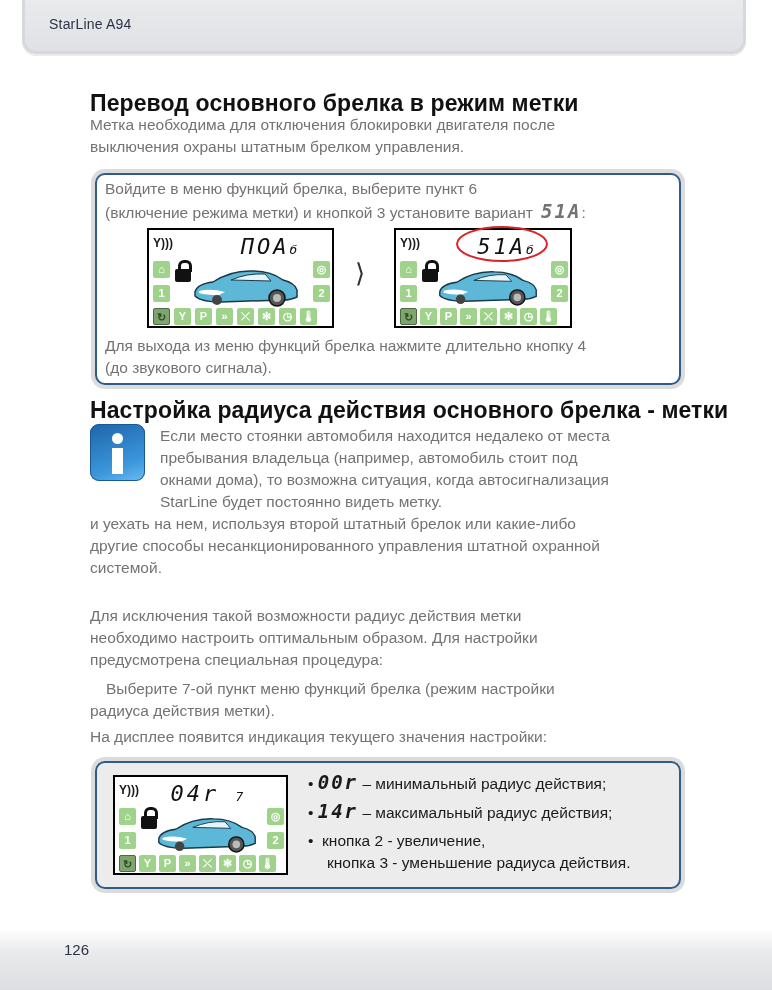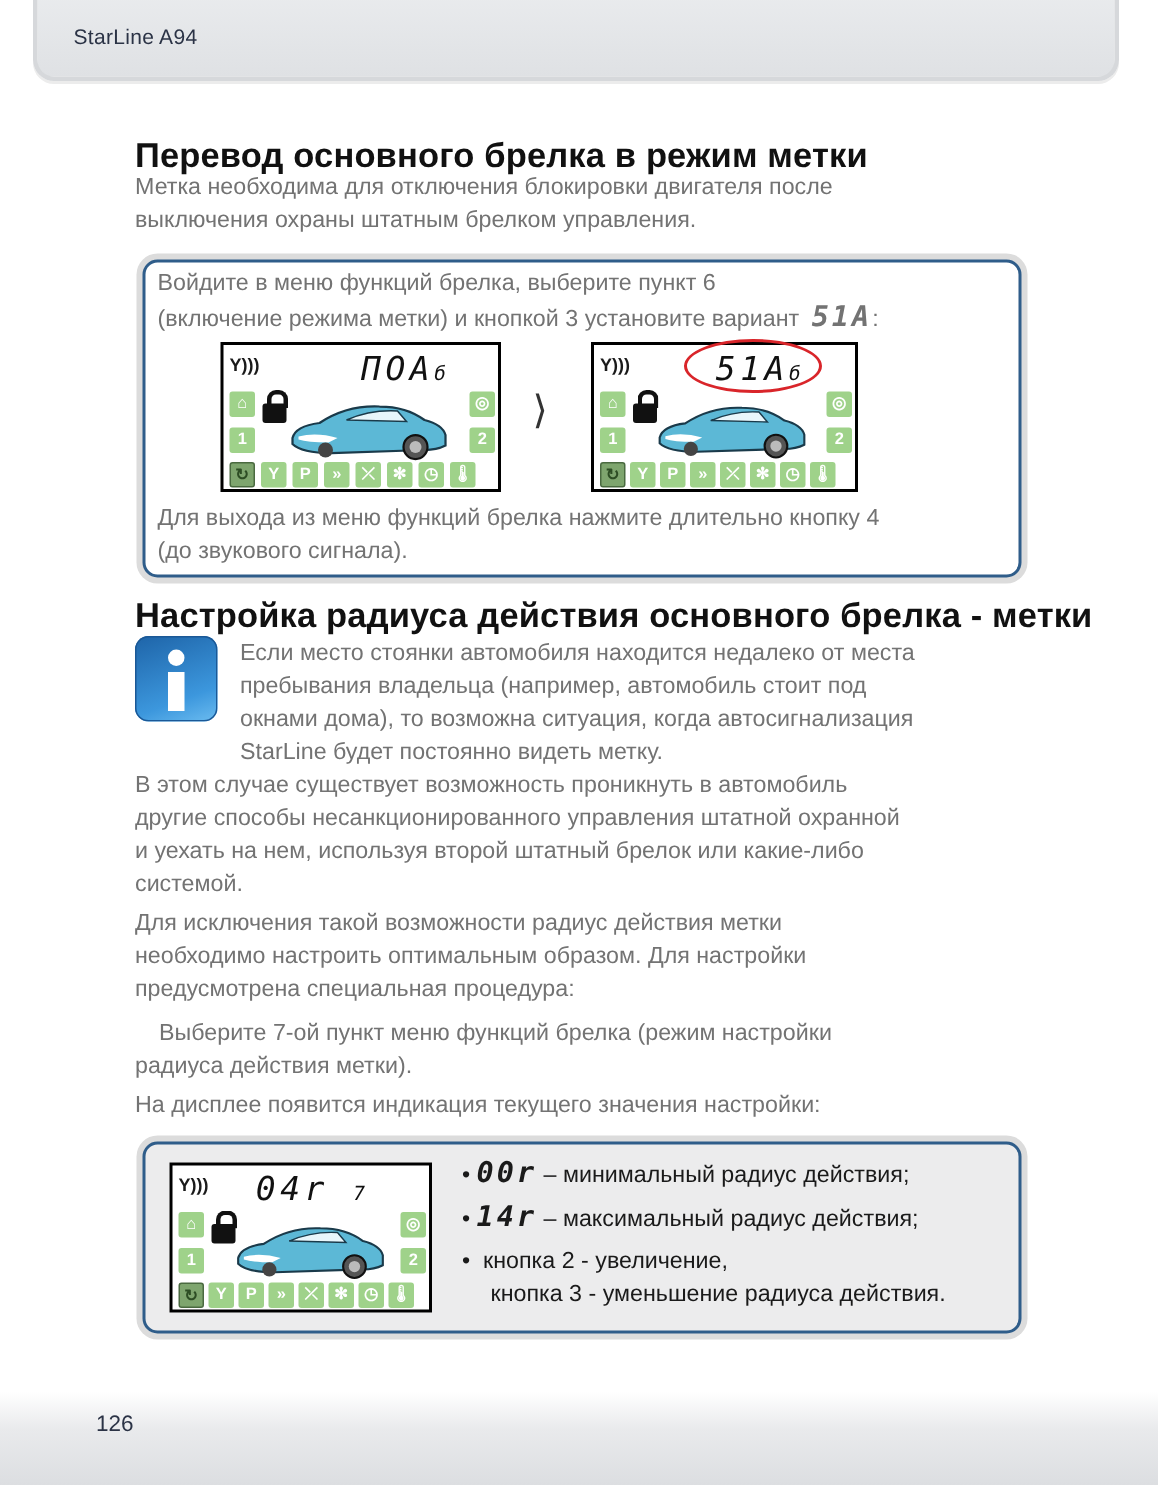--- a/index.html
+++ b/index.html
@@ -147,23 +147,22 @@
     <div class="bar"></div>
   </div>
 <div class="p" style="left:160px; top:425px;">
   <div>Если место стоянки автомобиля находится недалеко от места</div>
   <div>пребывания владельца (например, автомобиль стоит под</div>
   <div>окнами дома), то возможна ситуация, когда автосигнализация</div>
   <div>StarLine будет постоянно видеть метку.</div>
 </div>
 
 <div class="p" style="left:90px; top:513px;">
-  <div>В этом случае существует возможность проникнуть в автомобиль</div>
+  <div>и уехать на нем, используя второй штатный брелок или какие-либо</div>
   <div>другие способы несанкционированного управления штатной охранной</div>
-  <div>и уехать на нем, используя второй штатный брелок или какие-либо</div>
   <div>системой.</div>
 </div>
 
 <div class="p" style="left:90px; top:605px;">
   <div>Для исключения такой возможности  радиус действия метки</div>
   <div>необходимо настроить оптимальным образом. Для настройки</div>
   <div>предусмотрена специальная процедура:</div>
 </div>
 
 <div class="p" style="left:90px; top:678px;">

